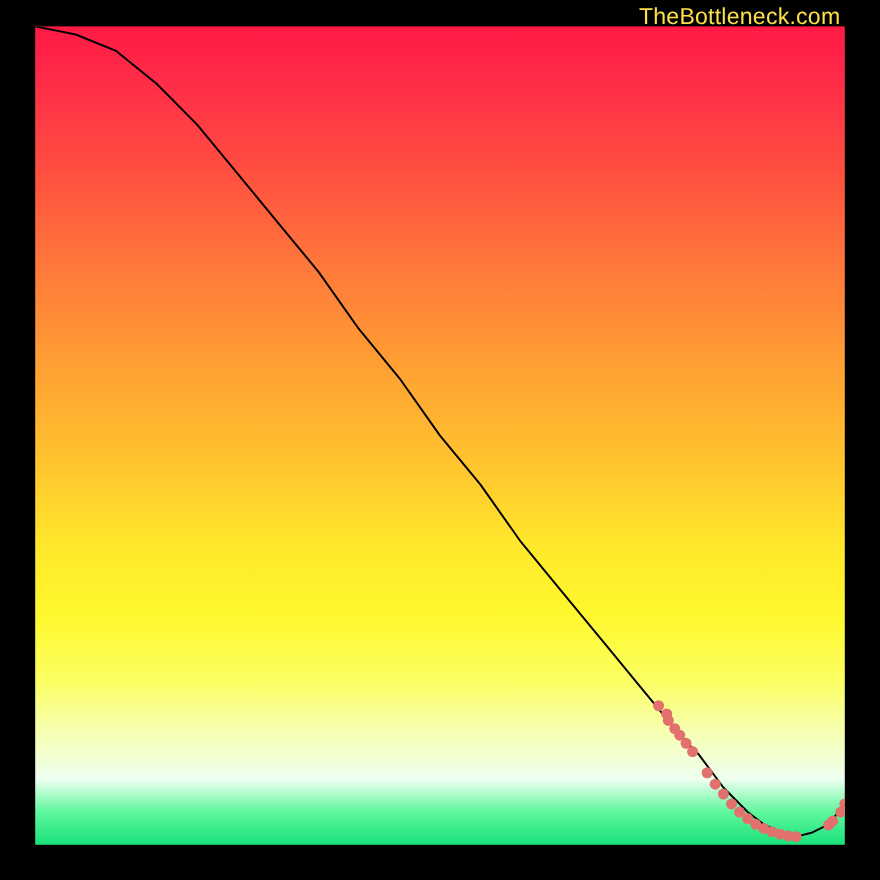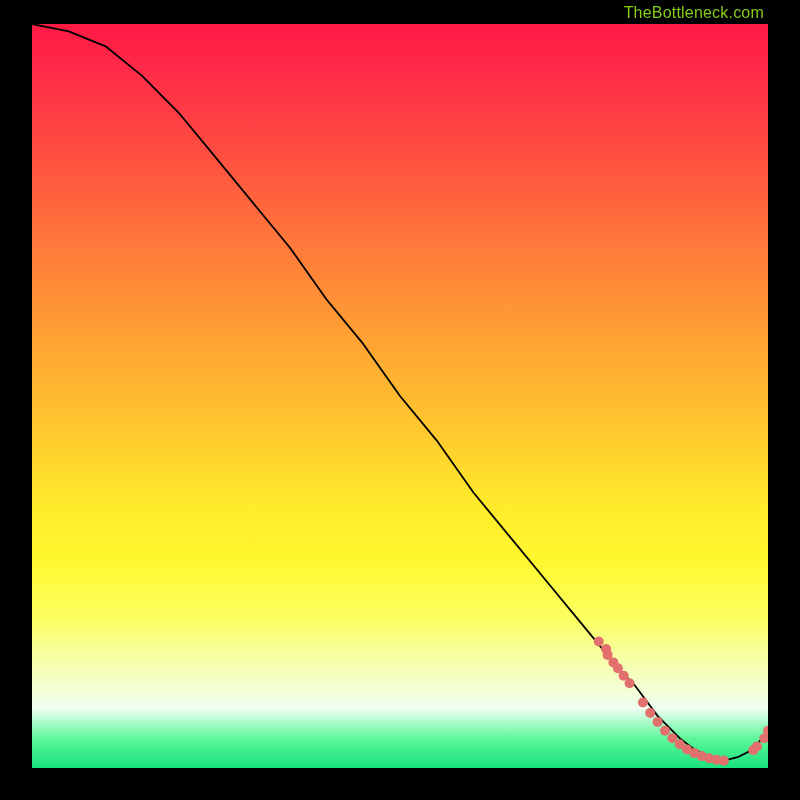--- a/index.html
+++ b/index.html
@@ -40,22 +40,22 @@
       #f7ffb0 86%,
       #eefff1 92%,
       #5ef79c 96%,
       #19e27c 100%
     );
   }
   .watermark {
     position: absolute;
     top: 4px;
     right: 36px;
-    color: #84cc16;
-    font-size: 16px;
+    color: #fde047;
+    font-size: 21px;
     letter-spacing: 0.2px;
     user-select: none;
   }
   svg.curve {
     position: absolute;
     left: 0; top: 0;
     width: 100%;
     height: 100%;
   }
 </style>

